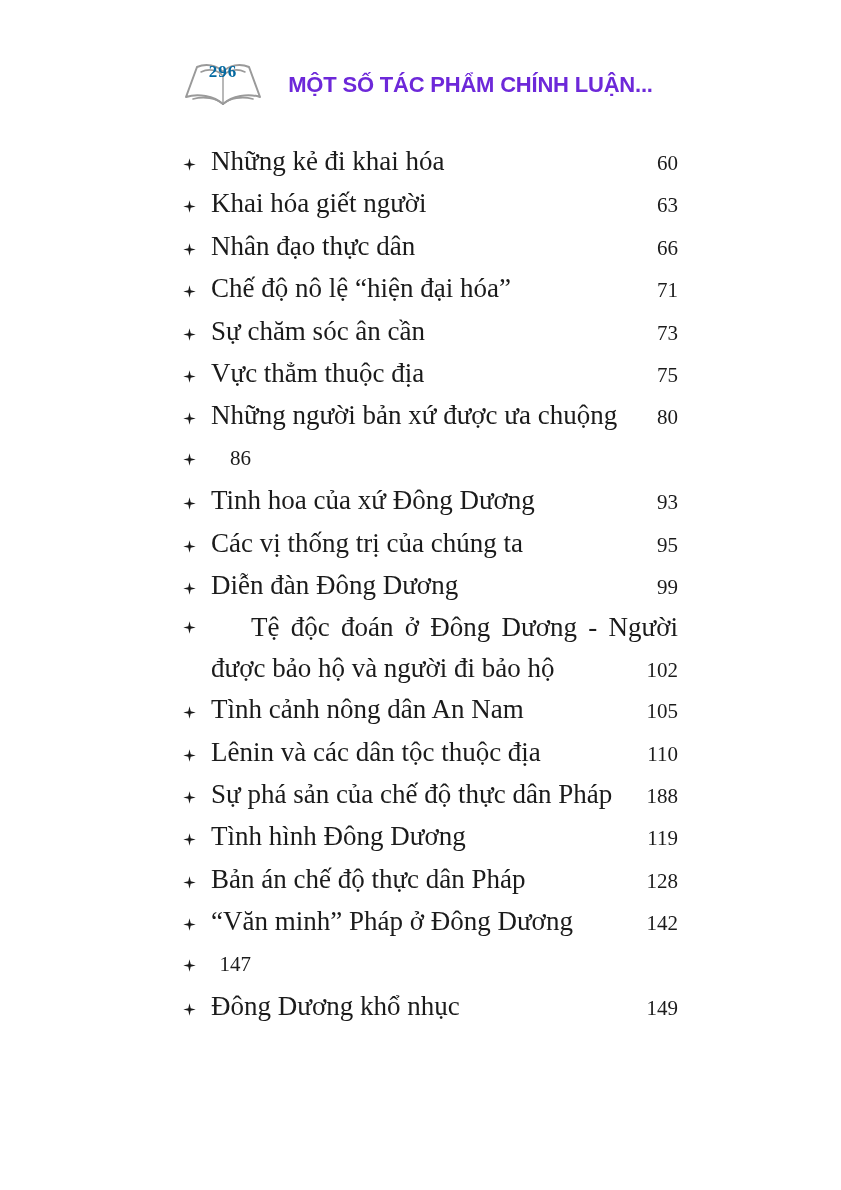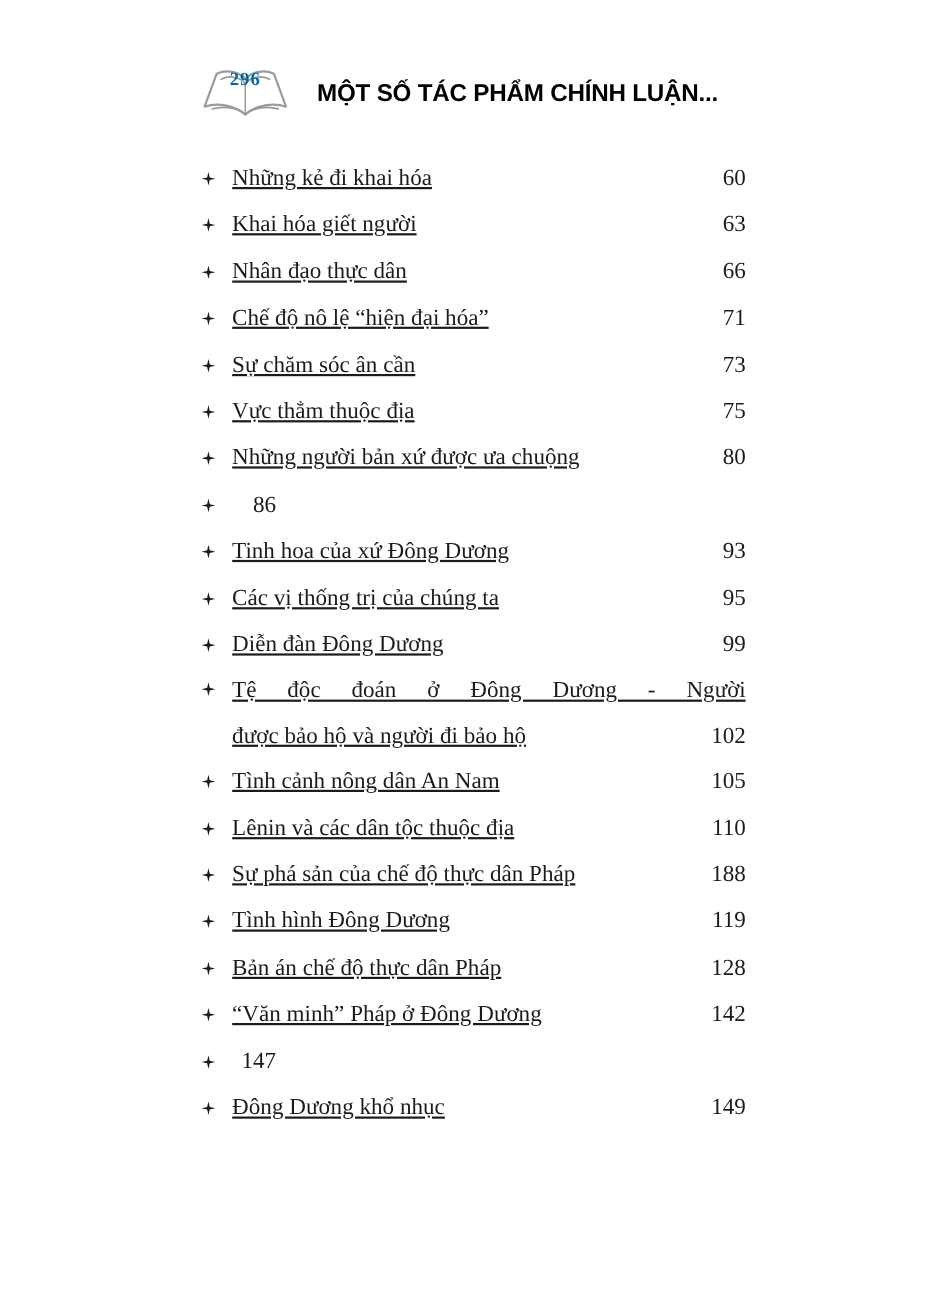--- a/index.html
+++ b/index.html
@@ -25,34 +25,34 @@
     transform: translateX(-50%);
     font-weight: bold; font-size: 17px; letter-spacing: 1px;
     color: #0369a1;
     font-family: "Liberation Serif", serif;
   }
   .running-title {
     flex: 1; text-align: center;
     font-family: "Liberation Sans", sans-serif;
     font-weight: 700; font-size: 22px;
     letter-spacing: -0.2px;
-    color: #000000;
+    color: #6d28d9;
     white-space: nowrap;
   }
 
   
   .toc { position: absolute; top: 140px; left: 183px; width: 495px; }
   .row { display: flex; align-items: baseline; line-height: 42.4px; height: 42.4px; }
   .row .bullet-cell { width: 28px; flex: none; position: relative; }
   .row .bullet-cell svg, .two-line .bullet-cell svg { position: relative; top: 1px; }
-  .entry-title { flex: 1; font-size: 21px; white-space: nowrap; overflow: hidden; text-decoration: underline; }
+  .entry-title { flex: 1; font-size: 27px; white-space: nowrap; overflow: hidden; }
   .entry-page { flex: none; font-size: 21px; text-align: right; min-width: 40px; }
 
   .two-line { height: 82px; line-height: normal; display: block; }
-  .two-line .l1 { display: flex; align-items: flex-start; line-height: 43px; height: 43px; }
+  .two-line .l1 { display: flex; align-items: flex-start; line-height: 43px; height: 43px; gap: 40px; }
   .two-line .l1 .entry-title { text-align: justify; text-align-last: justify; white-space: normal; }
   .two-line .l2 { display: flex; align-items: baseline; line-height: 39px; height: 39px; justify-content: space-between; }
   .two-line .l2 .indent { width: 28px; flex: none; }
 </style>
 </head>
 <body>
 
 <div class="page">
 
   <header class="header">

